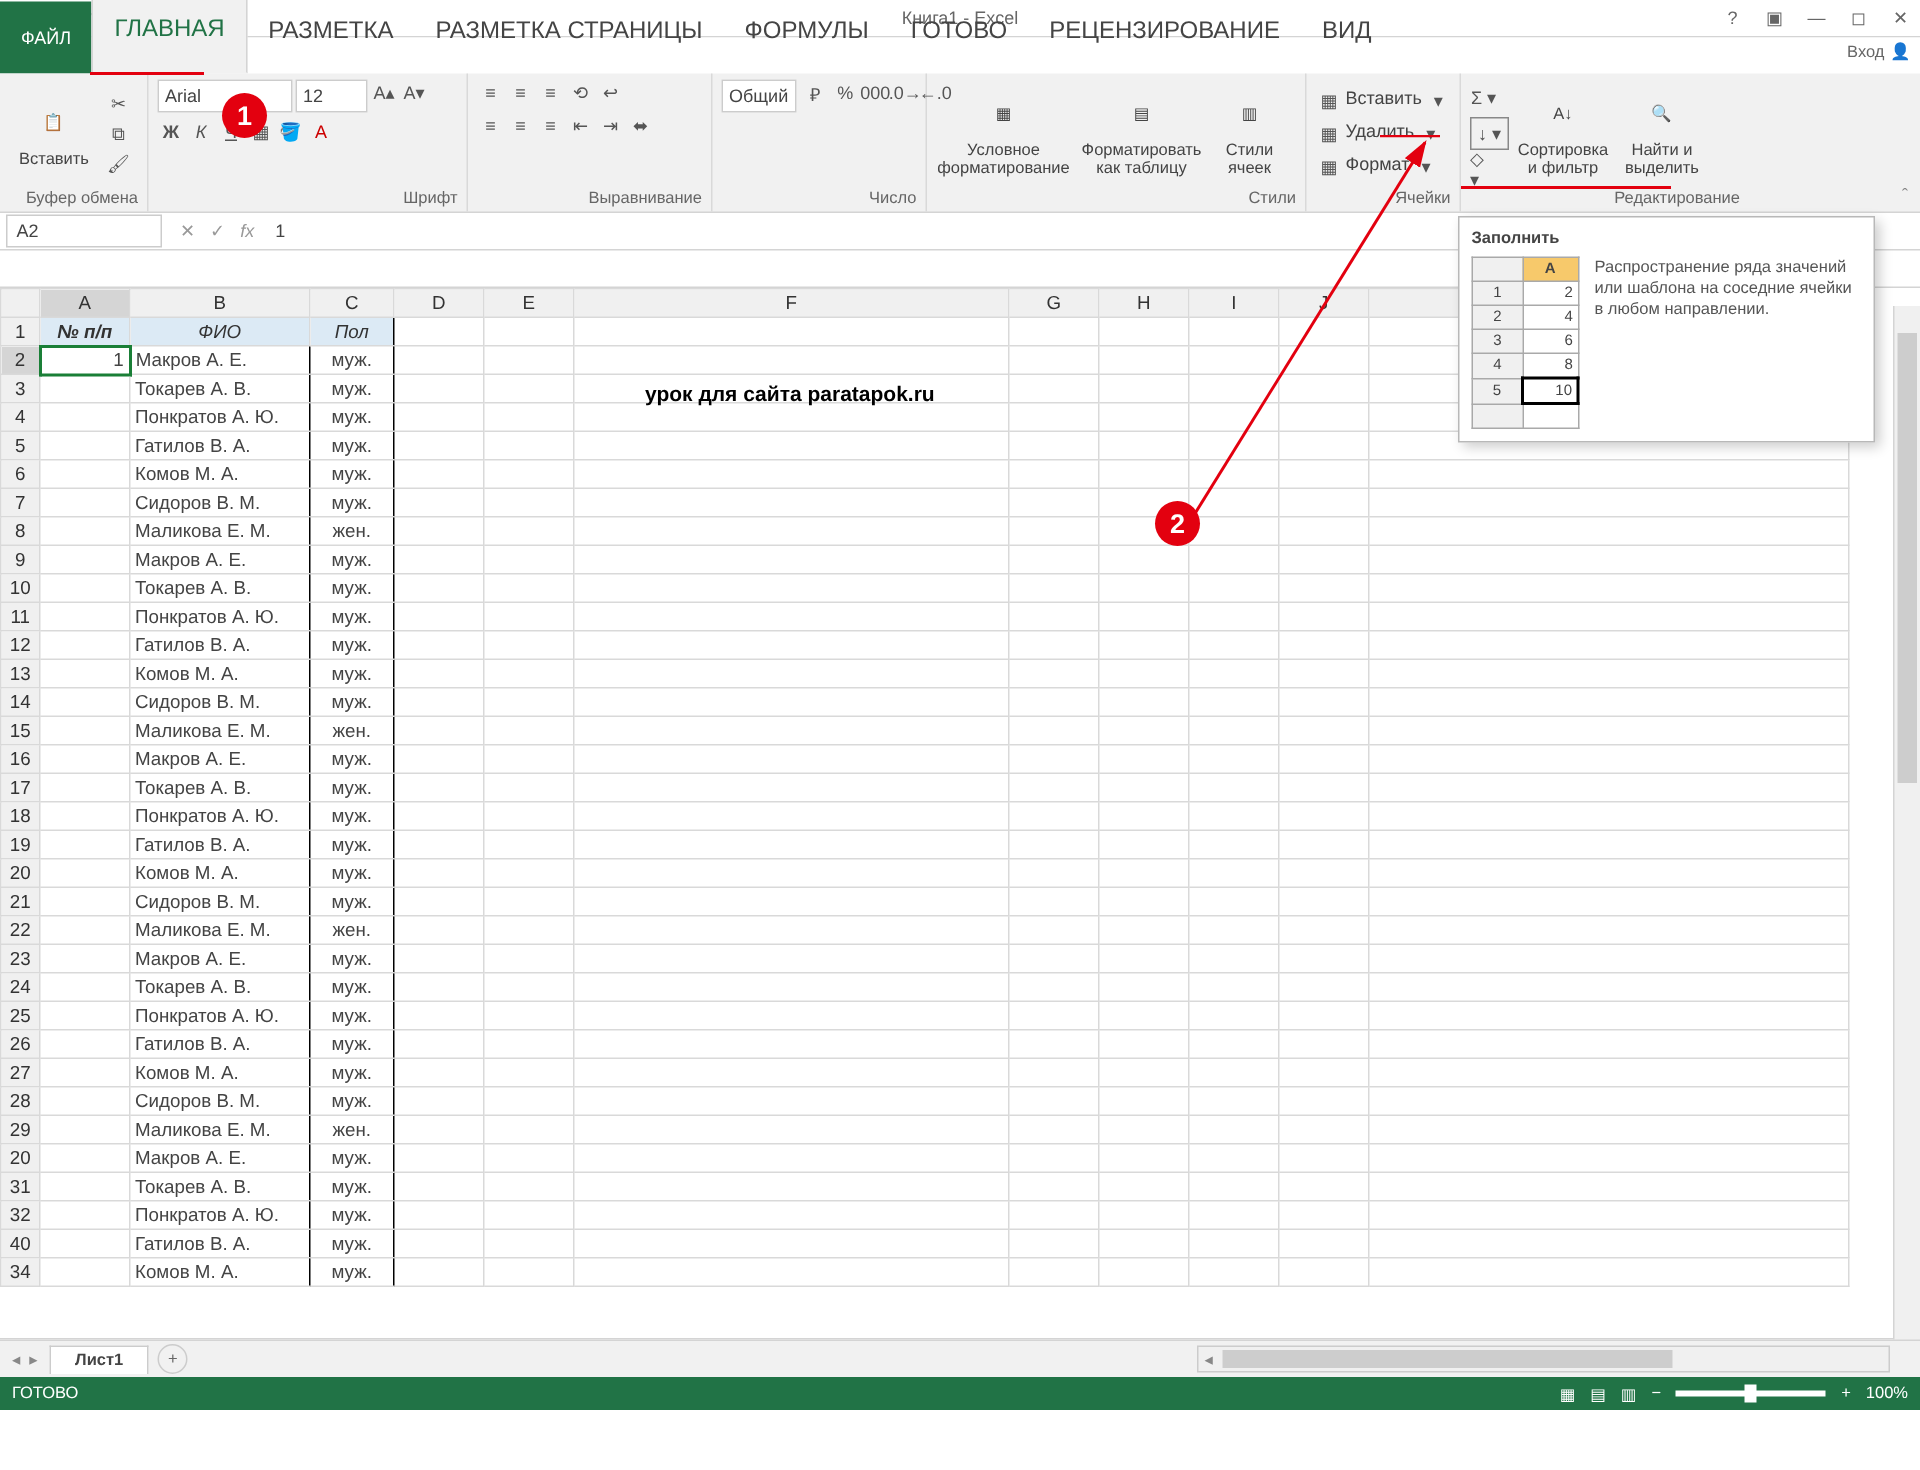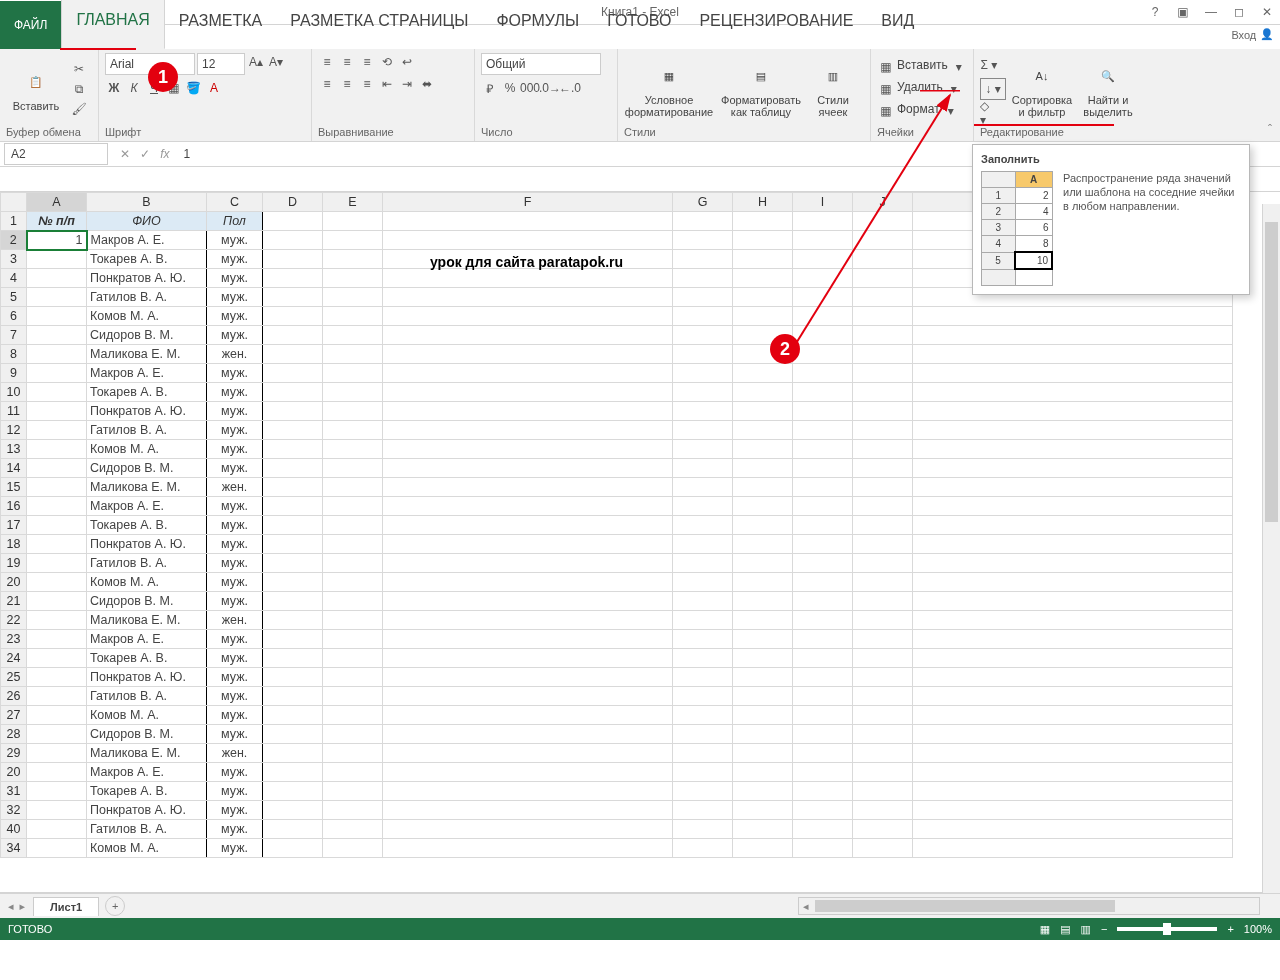--- a/index.html
+++ b/index.html
@@ -11,21 +11,21 @@
 .title-right{position:absolute;right:4px;display:flex;align-items:center;gap:10px}
 .title-right .ico{width:18px;height:18px;display:flex;align-items:center;justify-content:center;color:#666}
 .tabs-row{height:24px;display:flex;align-items:flex-end;background:#fff;position:relative}
 .file-tab{background:#217346;color:#fff;padding:16px 14px;font-size:12px;height:16px;display:flex;align-items:center}
 .rtab{padding:20px 14px;font-size:16px;color:#444;height:16px;display:flex;align-items:center;cursor:pointer}
 .rtab.active{color:#217346;border:1px solid #d4d4d4;border-bottom:1px solid #f1f1f1;background:#f1f1f1}
 .login{position:absolute;right:6px;top:3px;font-size:11px;color:#666;display:flex;align-items:center;gap:4px}
 .ribbon{height:92px;background:#f1f1f1;border-bottom:1px solid #d4d4d4;display:flex;position:relative}
 .group{border-right:1px solid #d9d9d9;padding:4px 6px 2px;display:flex;flex-direction:column;justify-content:space-between}
 .group-body{flex:1;display:flex;gap:4px}
-.group-label{text-align:left;font-size:11px;color:#666;padding:1px 0}
+.group-label{text-align:right;font-size:11px;color:#666;padding:1px 0}
 .big-btn{display:flex;flex-direction:column;align-items:center;justify-content:center;width:60px;gap:2px;font-size:11px;text-align:center;line-height:12px}
 .big-btn .bicon{width:32px;height:32px;display:flex;align-items:center;justify-content:center}
 .vcol{display:flex;flex-direction:column;gap:2px;justify-content:center}
 .mini{width:18px;height:18px;display:flex;align-items:center;justify-content:center;font-size:12px;color:#555}
 .combo{height:20px;border:1px solid #ccc;background:#fff;display:flex;align-items:center;padding:0 4px;font-size:12px}
 .combo.small{width:38px}
 .combo.med{width:110px}
 .row-mini{display:flex;gap:2px}
 .collapse-ribbon{position:absolute;right:8px;bottom:4px;color:#888}
 .formula-bar{height:24px;border-bottom:1px solid #d4d4d4;display:flex;align-items:center}
@@ -166,21 +166,21 @@
         <div class="mini">≡</div>
         <div class="mini">⇤</div>
         <div class="mini">⇥</div>
         <div class="mini">⬌</div>
       </div>
     </div>
     <div class="group-label">Выравнивание</div>
   </div>
 
   <div class="group" style="width:130px">
-    <div class="group-body" style="flex-direction:column;gap:4px">
+    <div class="group-body" style="flex-direction:row;gap:4px">
       <div class="combo med">
           <span>Общий</span>
         </div>
       <div class="row-mini">
         <div class="mini">₽</div>
         <div class="mini">%</div>
         <div class="mini">000</div>
         <div class="mini">.0→</div>
         <div class="mini">←.0</div>
       </div>

